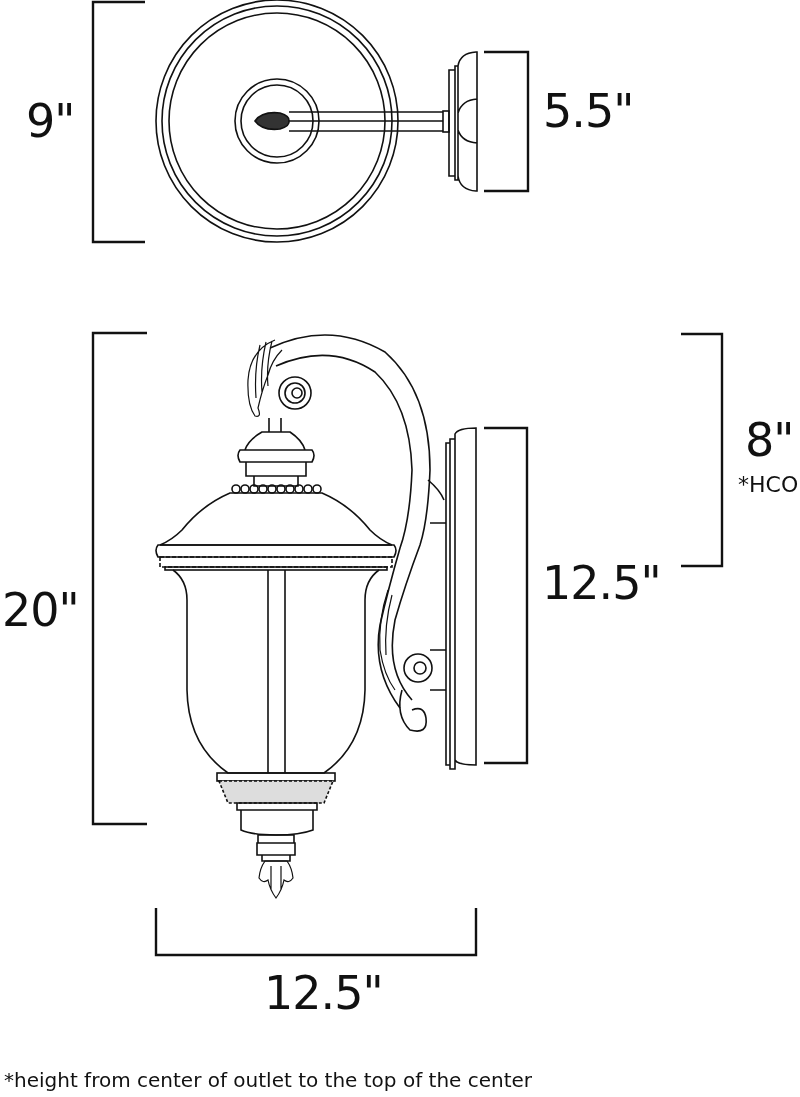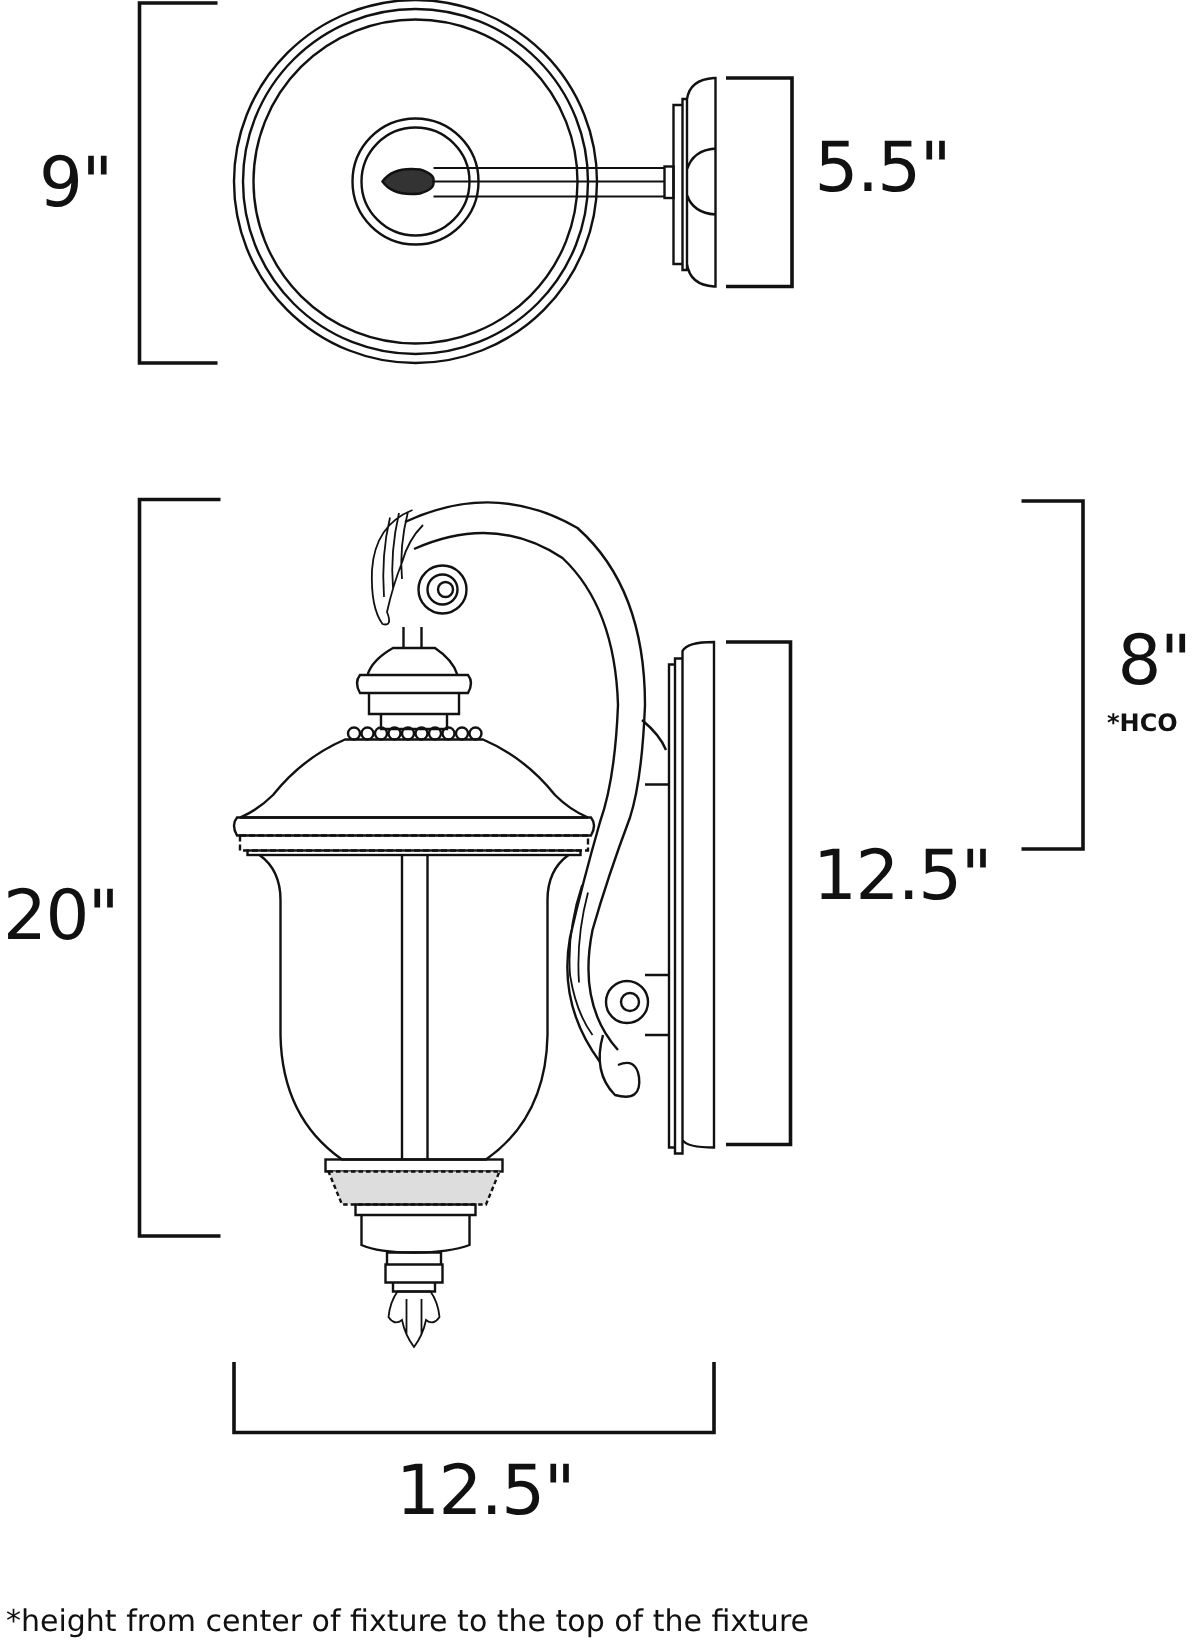--- a/index.html
+++ b/index.html
@@ -2,21 +2,21 @@
 <html><head>
 <meta charset="utf-8">
 <style>
   html, body { margin: 0; padding: 0; background: #ffffff; }
   body { width: 800px; height: 1097px; position: relative; overflow: hidden;
          font-family: "Liberation Sans", "DejaVu Sans", sans-serif; color: #111; }
   svg.drawing { position: absolute; left: 0; top: 0; }
   .label { position: absolute; color: #111; font-family: "DejaVu Sans", "Liberation Sans", sans-serif;
            letter-spacing: -1px; white-space: nowrap; line-height: 1; }
   .dim-big { font-size: 46px; }
-  .dim-sub { font-size: 16px; letter-spacing: 0; font-weight: bold; }
+  .dim-sub { font-size: 22px; letter-spacing: 0; }
   .footnote { position: absolute; left: 4px; top: 1068px; font-size: 20px; letter-spacing: 0;
               font-family: "DejaVu Sans", "Liberation Sans", sans-serif; }
 </style>
 </head>
 <body>
 
 <svg class="drawing" width="800" height="1097" viewBox="0 0 800 1097" xmlns="http://www.w3.org/2000/svg" fill="none" stroke="#111" stroke-width="1.6">
 
   <g>
 
@@ -107,13 +107,13 @@
 
 <div class="label dim-big" style="left:26px; top:98px;">9"</div>
 <div class="label dim-big" style="left:543px; top:88px;">5.5"</div>
 
 <div class="label dim-big" style="left:2px; top:587px;">20"</div>
 <div class="label dim-big" style="left:542px; top:560px;">12.5"</div>
 <div class="label dim-big" style="left:745px; top:417px;">8"</div>
 <div class="label dim-sub" style="left:738px; top:474px;">*HCO</div>
 <div class="label dim-big" style="left:264px; top:970px;">12.5"</div>
 
-<div class="footnote">*height from center of fixture to the top of the fixture</div>
+<div class="footnote">*height from center of outlet to the top of the center</div>
 
 </body></html>

